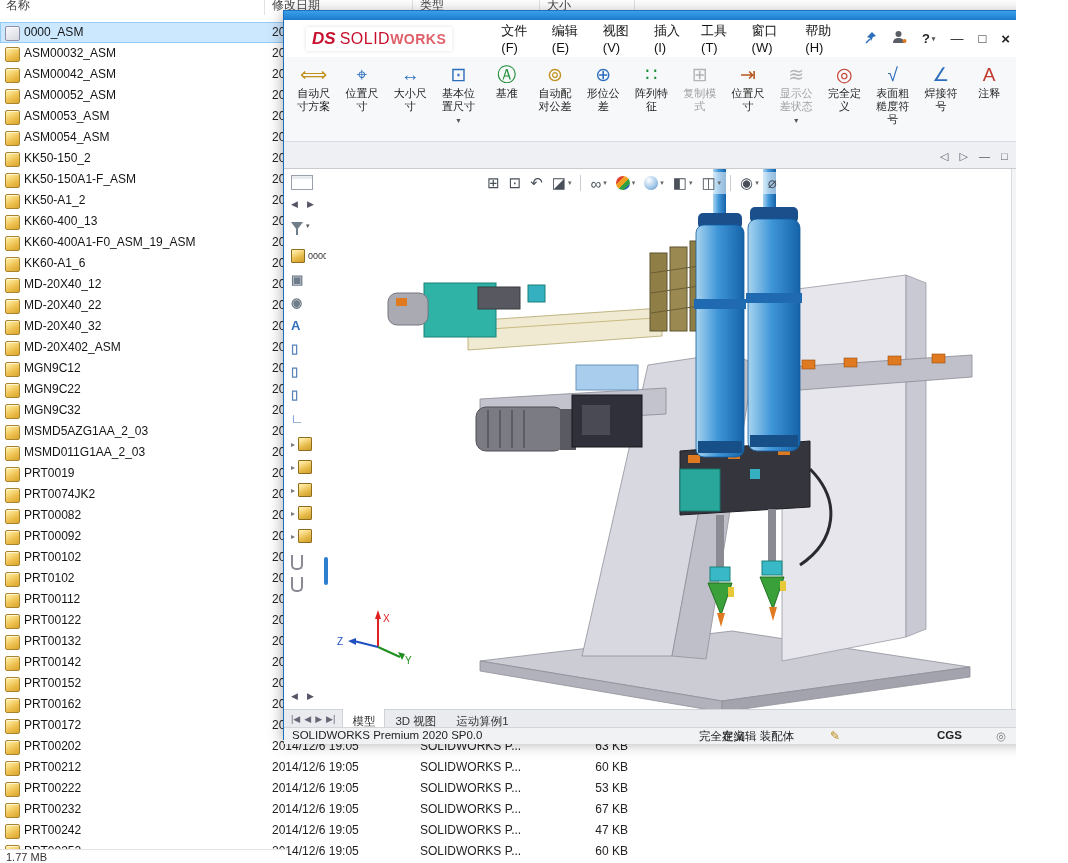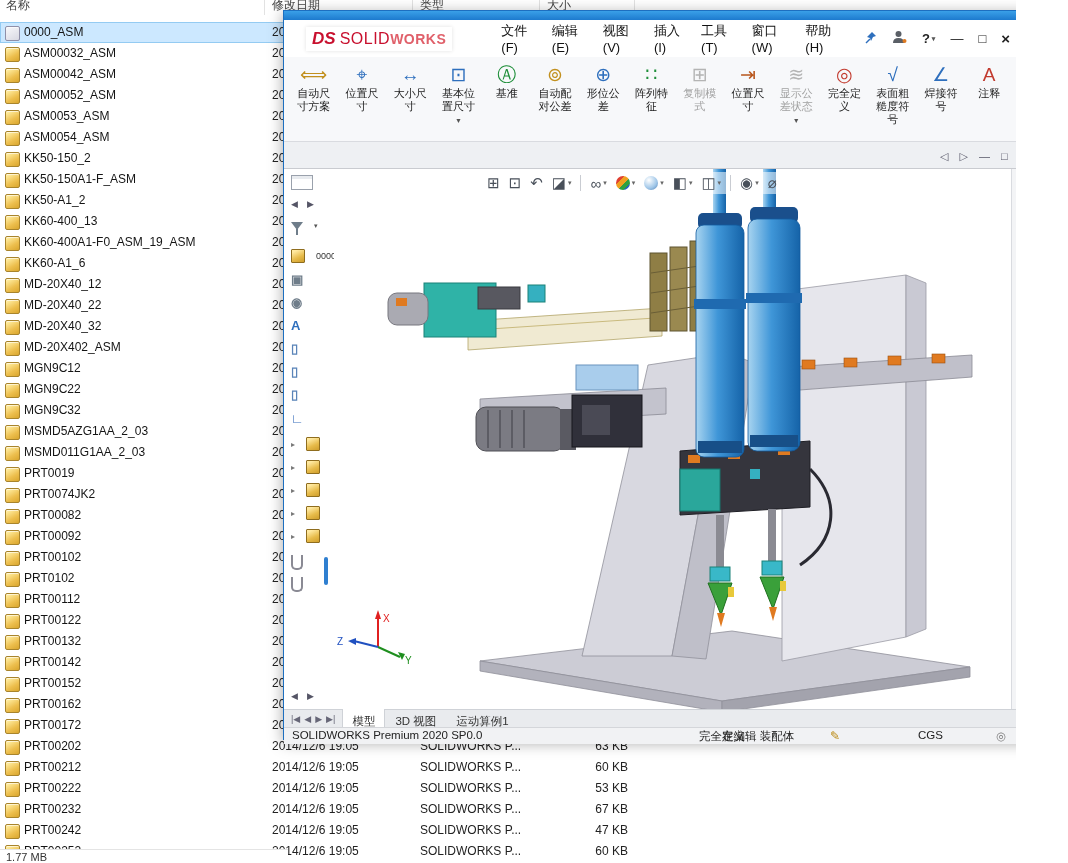--- a/index.html
+++ b/index.html
@@ -63,21 +63,21 @@
        background:rgba(255,255,255,.55);padding:2px 7px;border-radius:3px;z-index:4;}
   .hud-ic{font-size:15px;color:#49505a;display:flex;align-items:center;gap:2px;}
   .hud-arrow{font-size:7px;color:#666;}
   .hud-sep{width:1px;height:16px;background:#c9ccd2;}
   .sphere{width:14px;height:14px;border-radius:50%;display:inline-block;}
   .sphere.appearance{background:linear-gradient(135deg,#e04030 0 30%,#f0a020 30% 55%,#30a040 55% 78%,#2060c0 78%);}
   .sphere.scene{background:radial-gradient(circle at 35% 30%,#ffffff,#9fc6e8 60%,#4a7ab0);}
 
   
   #tree-strip{position:absolute;left:0;top:0;width:46px;height:540px;z-index:5;}
-  .tree-item{position:absolute;left:7px;display:flex;align-items:center;gap:11px;}
+  .tree-item{position:absolute;left:7px;display:flex;align-items:center;gap:3px;}
   .panebox{width:20px;height:13px;border:1px solid #9aa1ac;background:#fff;box-shadow:inset 0 3px 0 #e8ebef;}
   .navpair{display:flex;gap:9px;font-size:9px;color:#556;}
   .funnel{width:0;height:0;border-left:6px solid transparent;border-right:6px solid transparent;border-top:8px solid #6f7d8a;position:relative;}
   .funnel::after{content:"";position:absolute;left:-1px;top:-1px;width:2px;height:6px;background:#6f7d8a;}
   .t-glyph{font-size:13px;font-weight:bold;line-height:14px;}
   .cube{width:12px;height:12px;border-radius:1px;display:inline-block;
         background:linear-gradient(155deg,#ffe9a0 15%,#e7bb4a 60%,#cf9e2c);border:1px solid #8f6d1e;}
   .t-expand{font-size:8px;color:#777;}
   .clip{width:8px;height:13px;border:2px solid #8a8a94;border-top:none;border-radius:0 0 5px 5px;}
   .root-label{font-size:9px;color:#333;max-width:18px;overflow:hidden;white-space:nowrap;}
@@ -94,21 +94,21 @@
   .vtab{padding:8px 10px 2px;white-space:nowrap;}
   .vtab.active{background:#fff;box-shadow:inset 0 0 0 1px #cfd2d7;}
 
   
   .sbar{position:relative;height:16px;background:#f1f2f4;border-top:1px solid #d4d6da;font-size:11.5px;color:#222;}
   .sbar span{position:absolute;top:1px;white-space:nowrap;}
   .s-app{left:8px;}
   .s-def{left:415px;}
   .s-edit{left:438px;}
   .s-pencil{left:546px;color:#b8860b;font-size:12px;}
-  .s-units{left:634px;}
+  .s-units{left:653px;font-weight:bold;}
   .s-globe{left:712px;color:#777;}
 </style>
 </head>
 <body>
 
 <div id="stage">
 
   <div id="explorer">
     <div class="exp-header">
       <span style="left:6px">名称</span>

